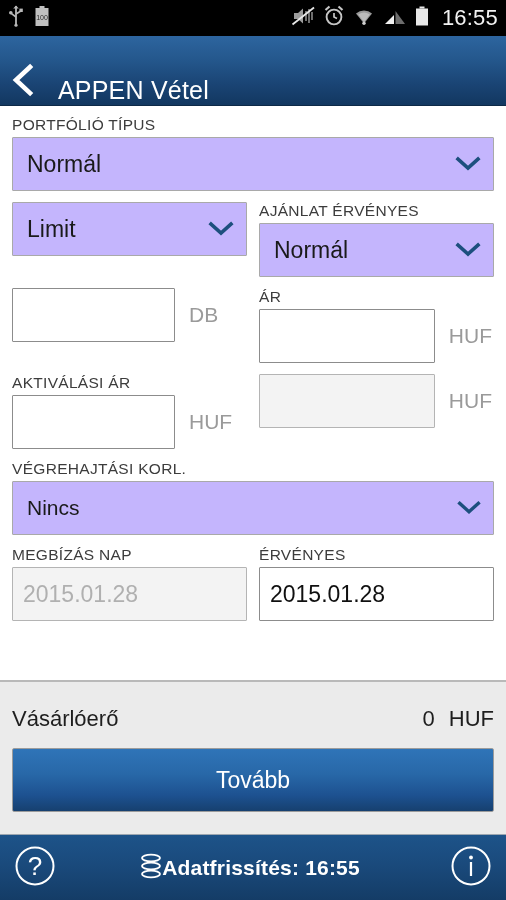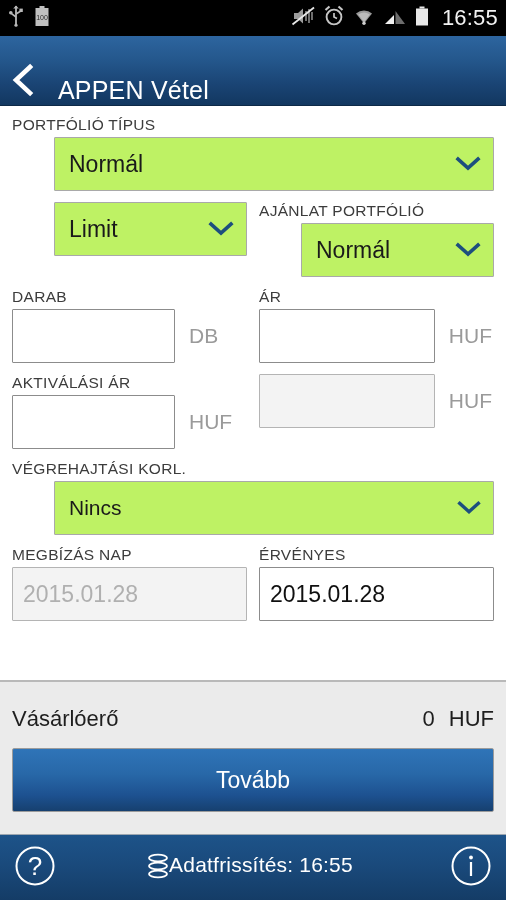--- a/index.html
+++ b/index.html
@@ -86,29 +86,28 @@
   }
   .row {
     display: flex;
     gap: 12px;
     margin-bottom: 11px;
   }
   .col { flex: 1 1 0; min-width: 0; }
 
   
   .select {
-    background: #bef264;
+    background: #c4b5fd;
     border: 1px solid #a9a9a9;
     height: 54px;
     display: flex;
     align-items: center;
     padding: 0 10px 0 14px;
     box-sizing: border-box;
     border-radius: 1px;
-    margin-left: 42px;
   }
   .select-value {
     font-size: 23px;
     color: #1a1a1a;
     flex: 1 1 auto;
     overflow: hidden;
     white-space: nowrap;
     text-overflow: ellipsis;
   }
   .select.small .select-value { font-size: 21px; }
@@ -202,22 +201,24 @@
     background: linear-gradient(to bottom, #1d5389 0%, #1a4a7c 45%, #143c66 100%);
     display: flex;
     align-items: center;
     padding: 0 14px;
     box-sizing: border-box;
     border-top: 1px solid #9ca6b0;
   }
   .footer-center {
     flex: 1 1 auto;
     display: flex;
+    align-items: center;
     justify-content: center;
     margin-left: -6px;
+    font-weight: bold;
   }
   .footer-text {
     color: #ffffff;
     font-size: 21px;
     letter-spacing: .2px;
   }
   .round-icon { flex: 0 0 auto; display: flex; align-items: center; justify-content: center; }
 </style>
 </head>
 <body>
@@ -315,35 +316,34 @@
         <div class="select">
           <span class="select-value">Limit</span>
           <span class="chev">
             <svg width="30" height="20" viewBox="0 0 30 20">
               <path d="M5 5 L15 14 L25 5" fill="none" stroke="#1d4f7e" stroke-width="3.6" stroke-linecap="square"></path>
             </svg>
           </span>
         </div>
       </div>
       <div class="col">
-        <div class="field-label">AJÁNLAT PORTFÓLIÓ</div>
+        <div class="field-label">AJÁNLAT ÉRVÉNYES</div>
         <div class="select">
           <span class="select-value">Normál</span>
           <span class="chev">
             <svg width="30" height="20" viewBox="0 0 30 20">
               <path d="M5 5 L15 14 L25 5" fill="none" stroke="#1d4f7e" stroke-width="3.6" stroke-linecap="square"></path>
             </svg>
           </span>
         </div>
       </div>
     </div>
 
     <div class="row">
       <div class="col">
-        <div class="field-label">DARAB</div>
         <div class="input-wrap">
           <div class="txt"></div>
           <span class="unit w-unit-db">DB</span>
         </div>
       </div>
       <div class="col">
         <div class="field-label">ÁR</div>
         <div class="input-wrap">
           <div class="txt"></div>
           <span class="unit">HUF</span>

